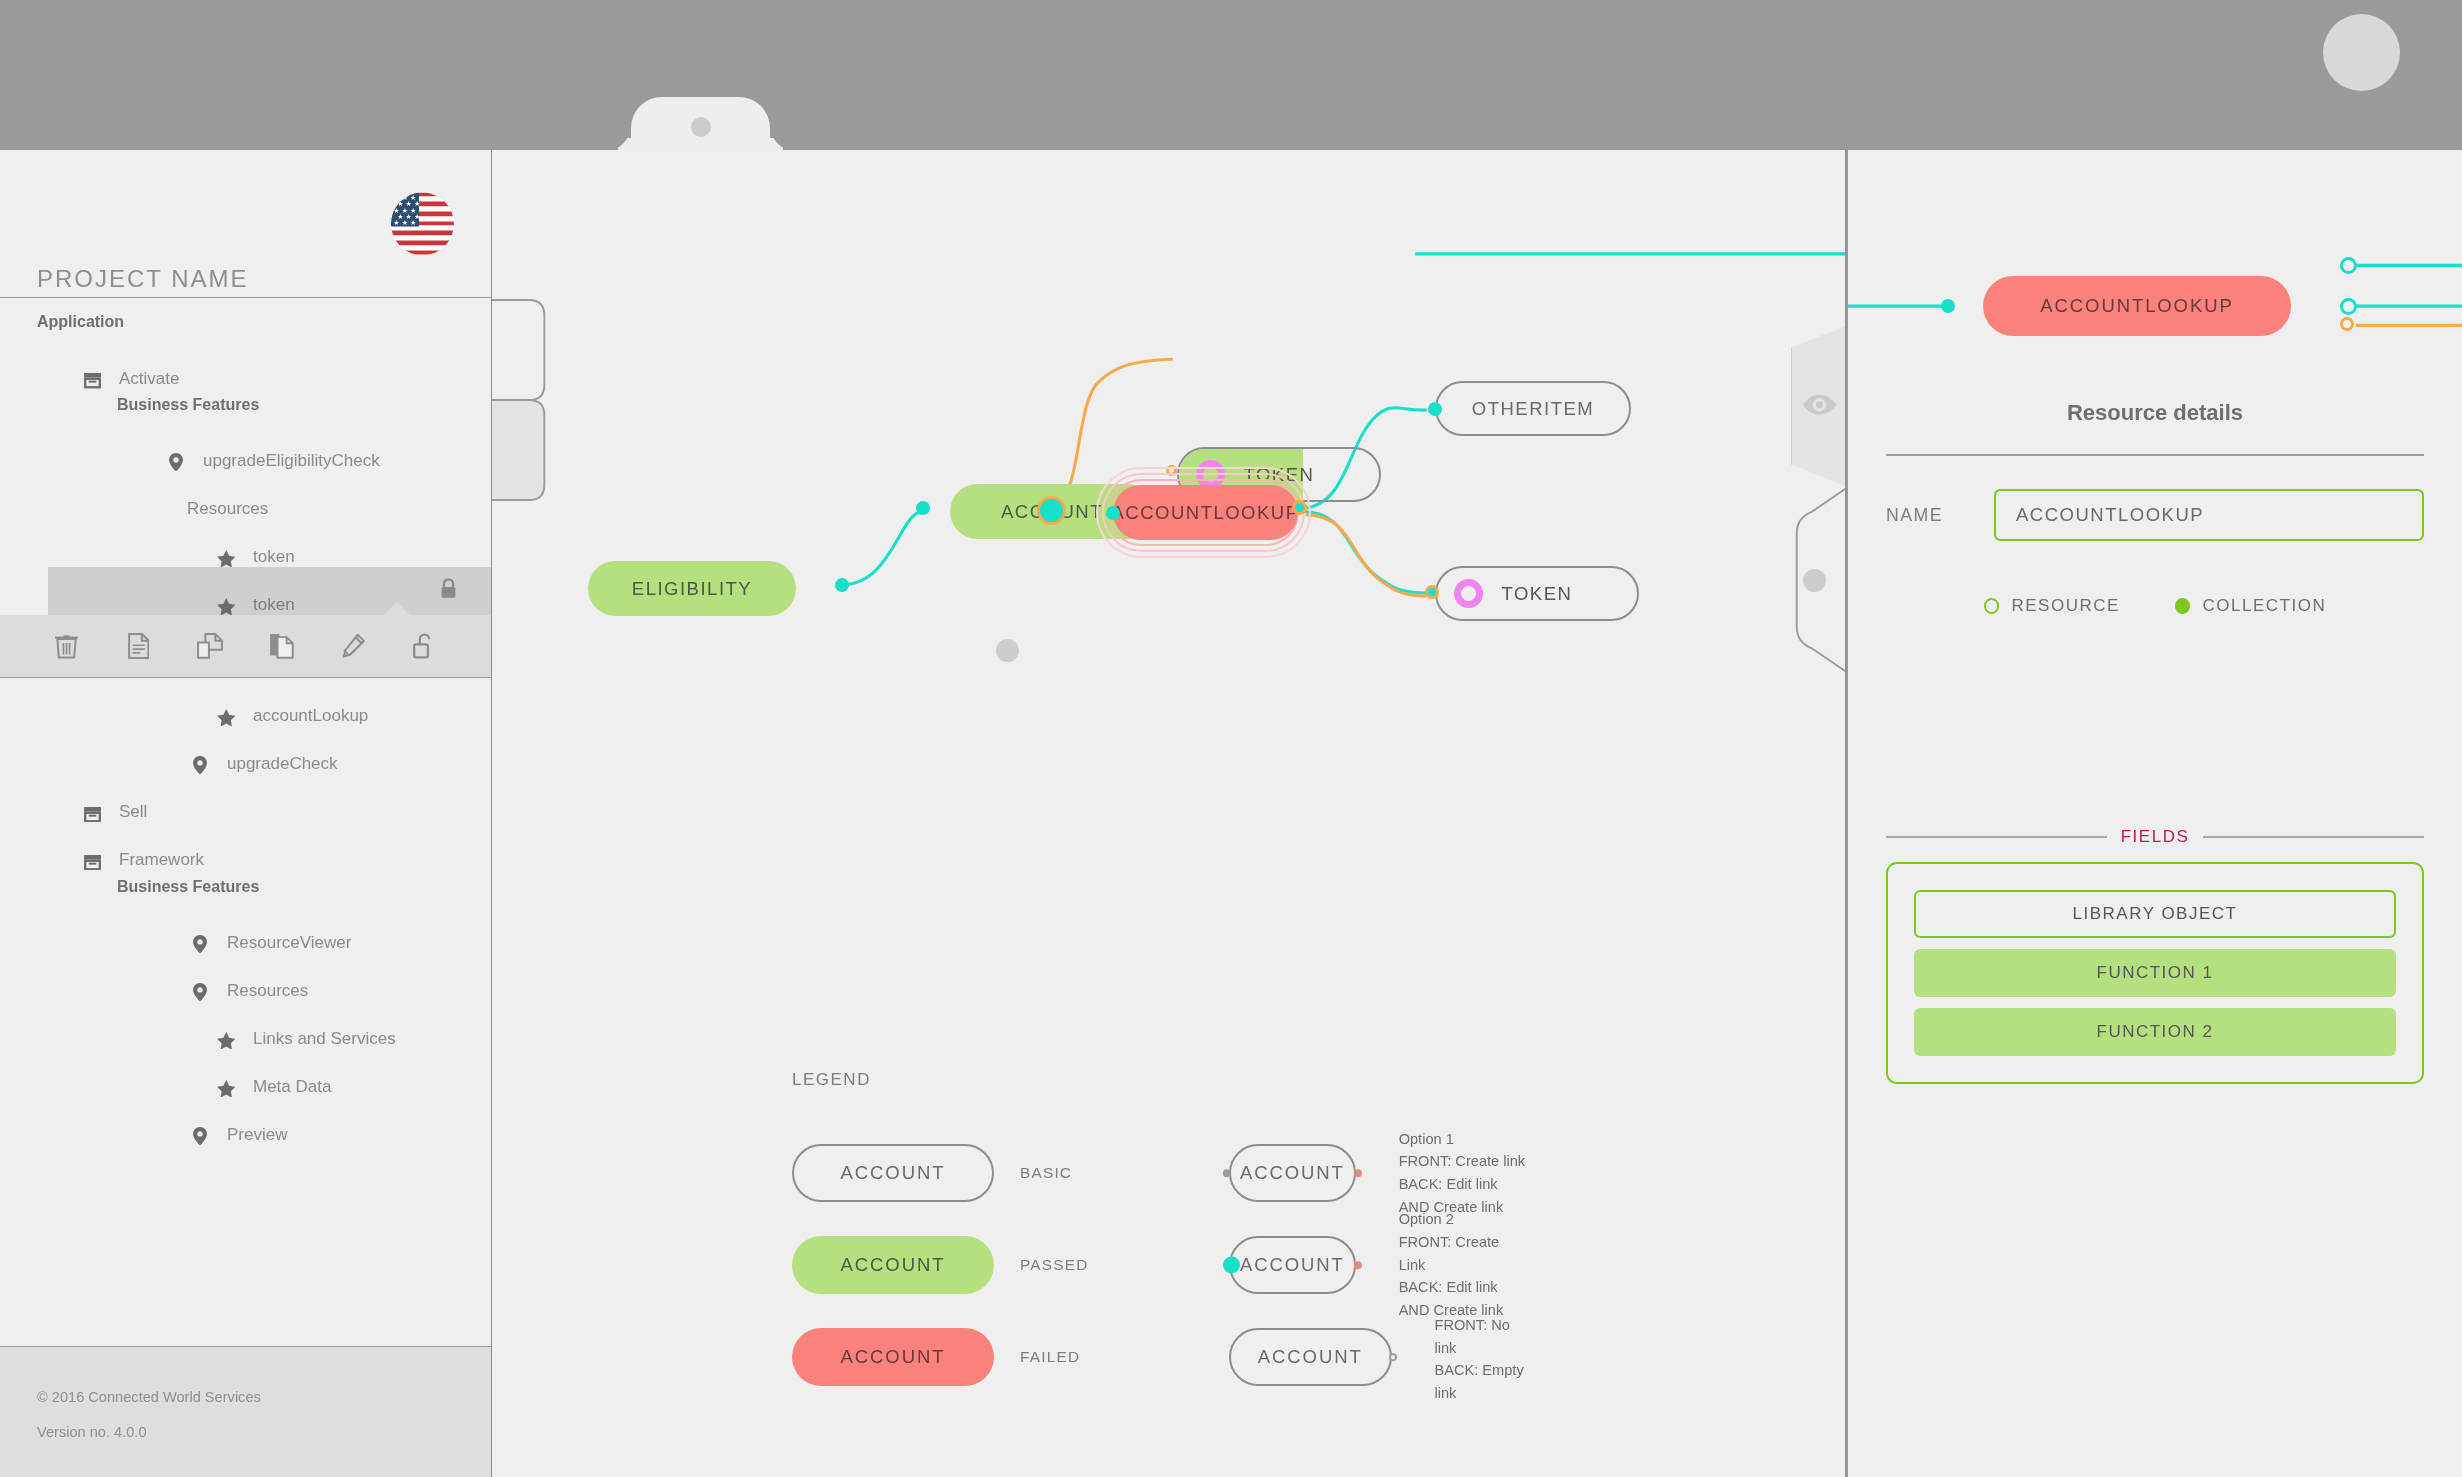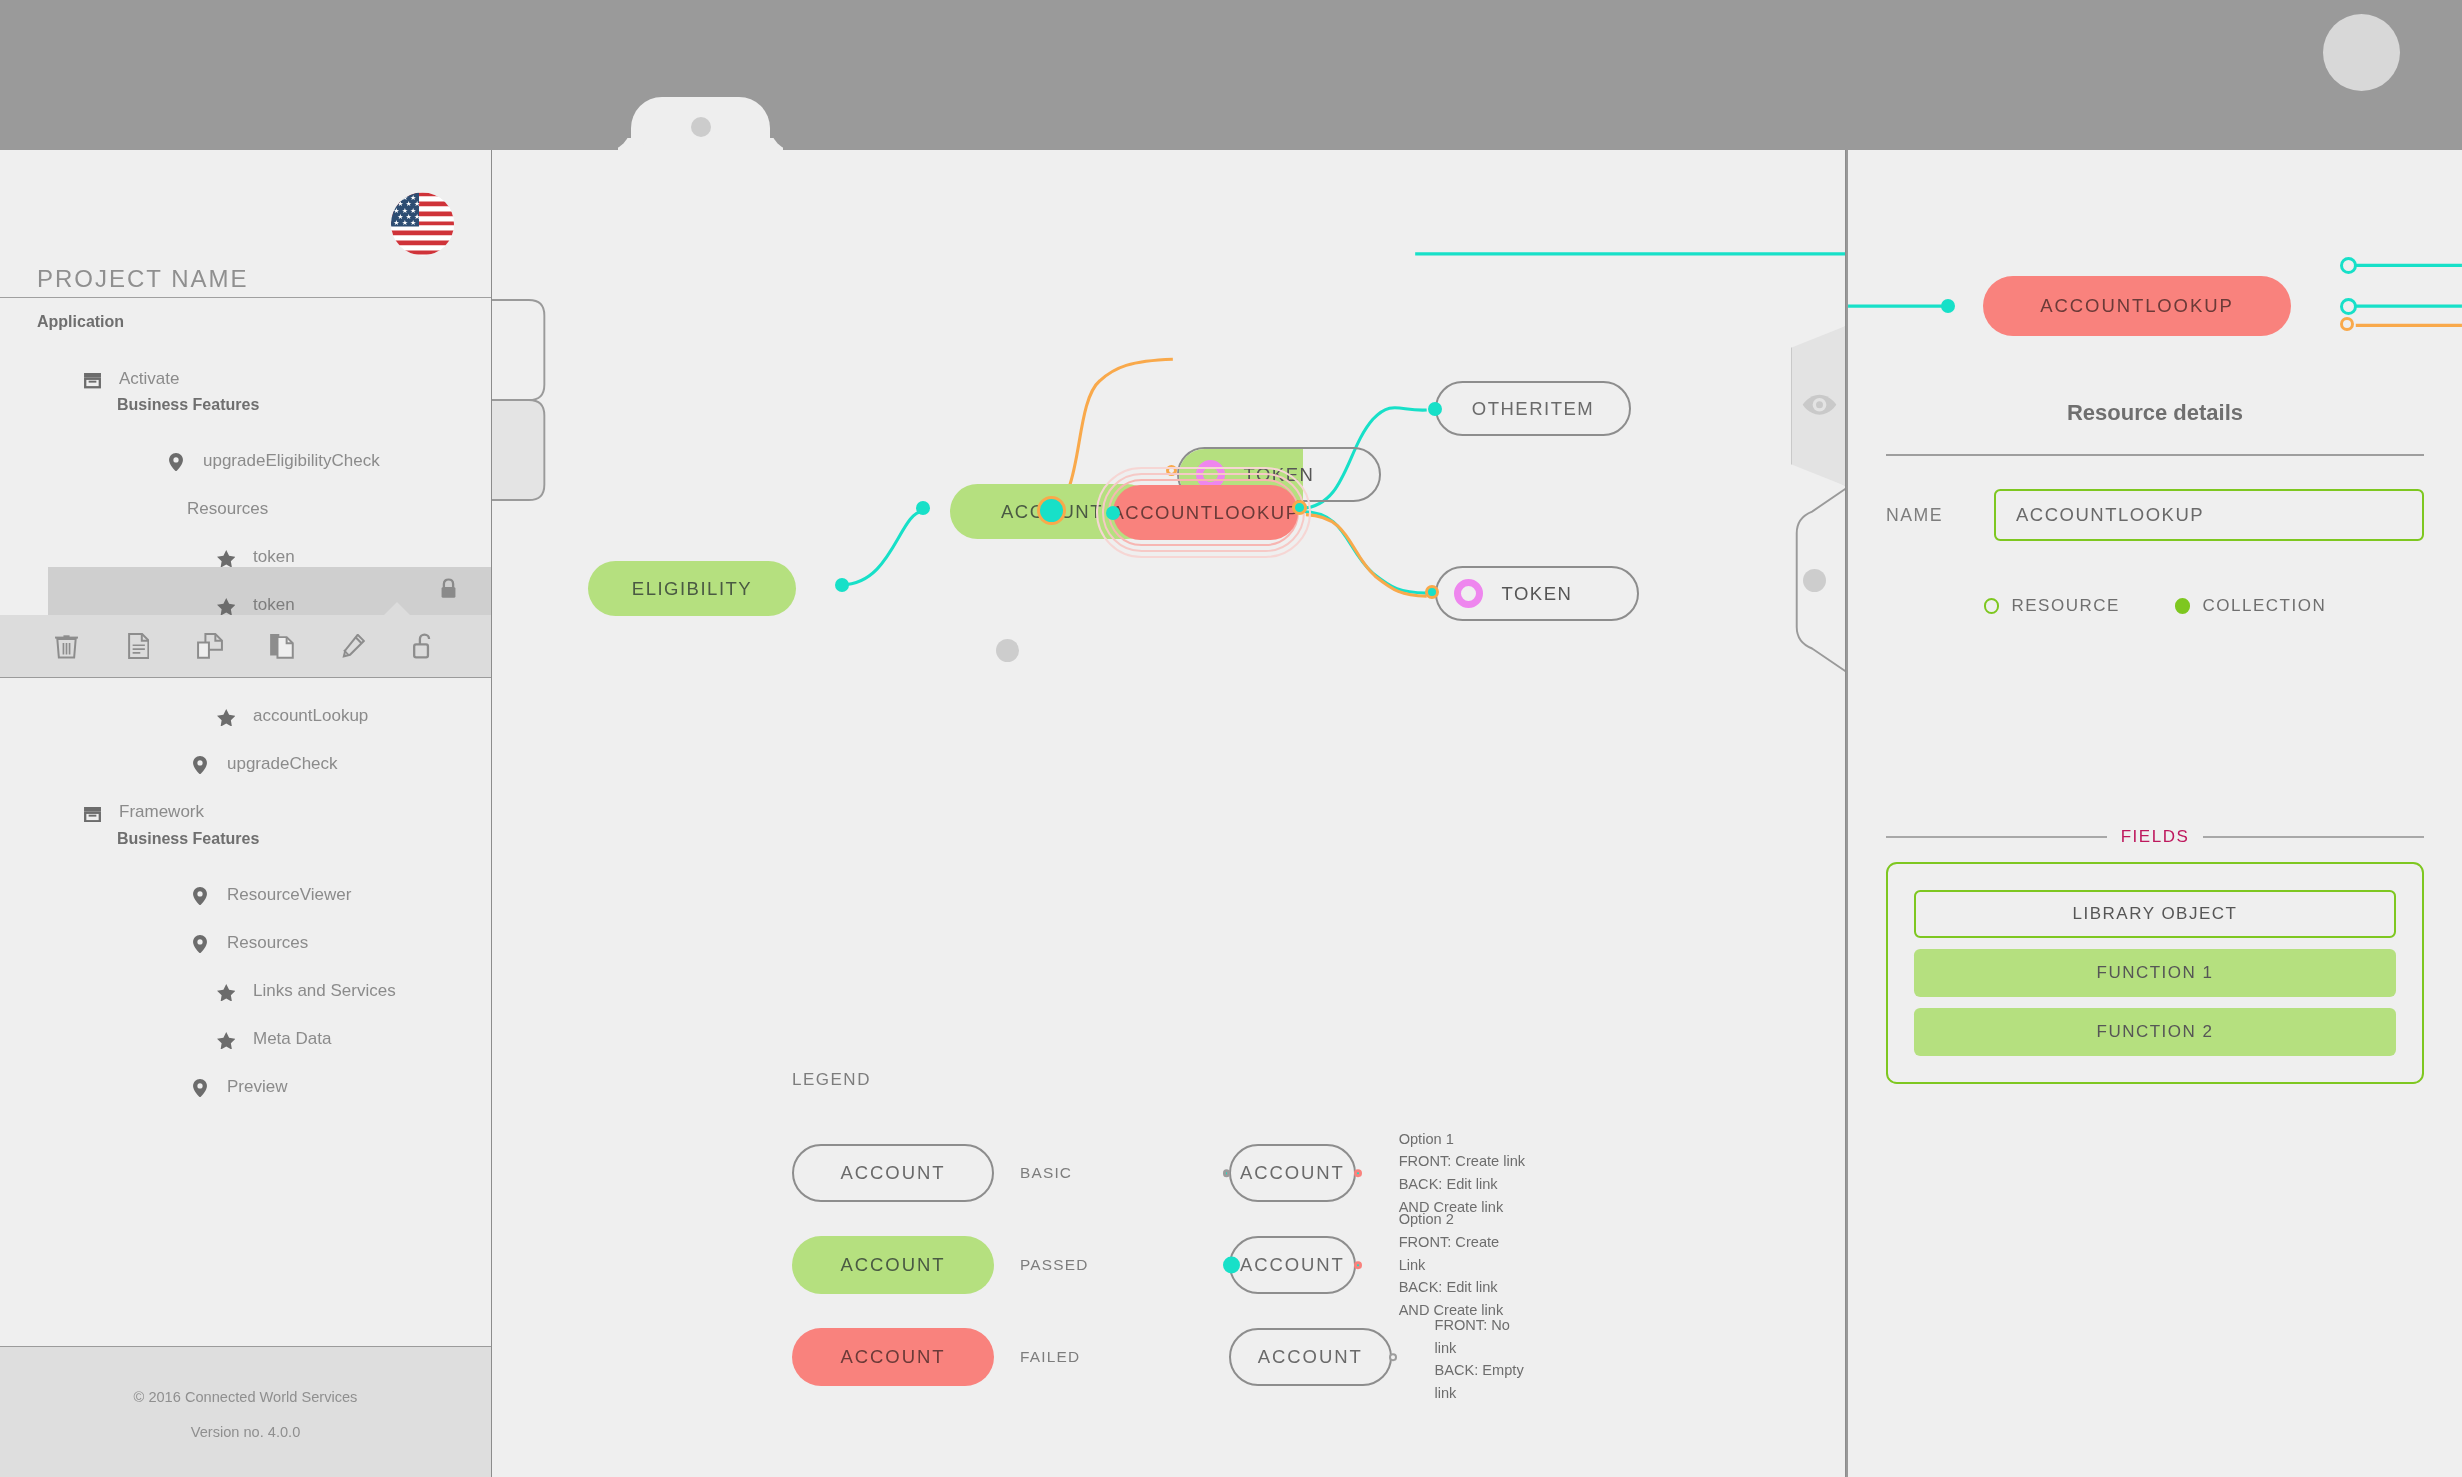--- a/index.html
+++ b/index.html
@@ -109,21 +109,21 @@
     border-right:14.6px solid transparent; border-bottom:14px solid #dcdcdc;
   }
   .nav-toolbar .tb-btn {
     width: 43px; height: 43px; display:flex; align-items:center; justify-content:center;
     color:#8d8d8d;
   }
   .sidebar-footer {
     flex: 0 0 auto; height: 131px; background: #dedede;
     border-top: 1.5px solid #9b9b9b; padding: 42px 37px 0 37px;
   }
-  .sidebar-footer div { font-size: 14.6px; color: #8f8f8f; line-height: 1.1; text-align: center; }
+  .sidebar-footer div { font-size: 14.6px; color: #8f8f8f; line-height: 1.1; }
   .sidebar-footer div + div { margin-top: 18.5px; }
 
   
   .canvas {
     position: absolute; left: 492px; top: 150px;
     width: 1354px; height: 1327px; background: #efefef;
     border-right: 1.5px solid #8c8c8c;
     overflow: hidden;
   }
   .tab-handle {
@@ -414,20 +414,30 @@
       <div class="nav-item d2">
         <span class="ico">
           <svg width="14" height="18.5" viewBox="0 0 18 24">
               <path d="M9 0C4 0 0 4 0 9c0 6.5 9 15 9 15s9-8.5 9-15c0-5-4-9-9-9z" fill="#6c6c6c"></path>
               <circle cx="9" cy="9" r="3.4" fill="#efefef"></circle>
             </svg>
         </span>
         <span class="lbl">upgradeCheck</span>
       </div>
 
+      <div class="nav-item d0">
+        <span class="ico">
+          <svg width="17" height="15.4" viewBox="0 0 22 20">
+              <rect x="0" y="0" width="22" height="6" fill="#6c6c6c"></rect>
+              <rect x="1.5" y="7.5" width="19" height="11" fill="none" stroke="#6c6c6c" stroke-width="3"></rect>
+              <rect x="6" y="10" width="10" height="2.5" fill="#6c6c6c"></rect>
+            </svg>
+        </span>
+        <span class="lbl">Sell</span>
+      </div>
 
       <div class="nav-item d0">
         <span class="ico">
           <svg width="17" height="15.4" viewBox="0 0 22 20">
               <rect x="0" y="0" width="22" height="6" fill="#6c6c6c"></rect>
               <rect x="1.5" y="7.5" width="19" height="11" fill="none" stroke="#6c6c6c" stroke-width="3"></rect>
               <rect x="6" y="10" width="10" height="2.5" fill="#6c6c6c"></rect>
             </svg>
         </span>
         <span class="lbl">Framework</span>

